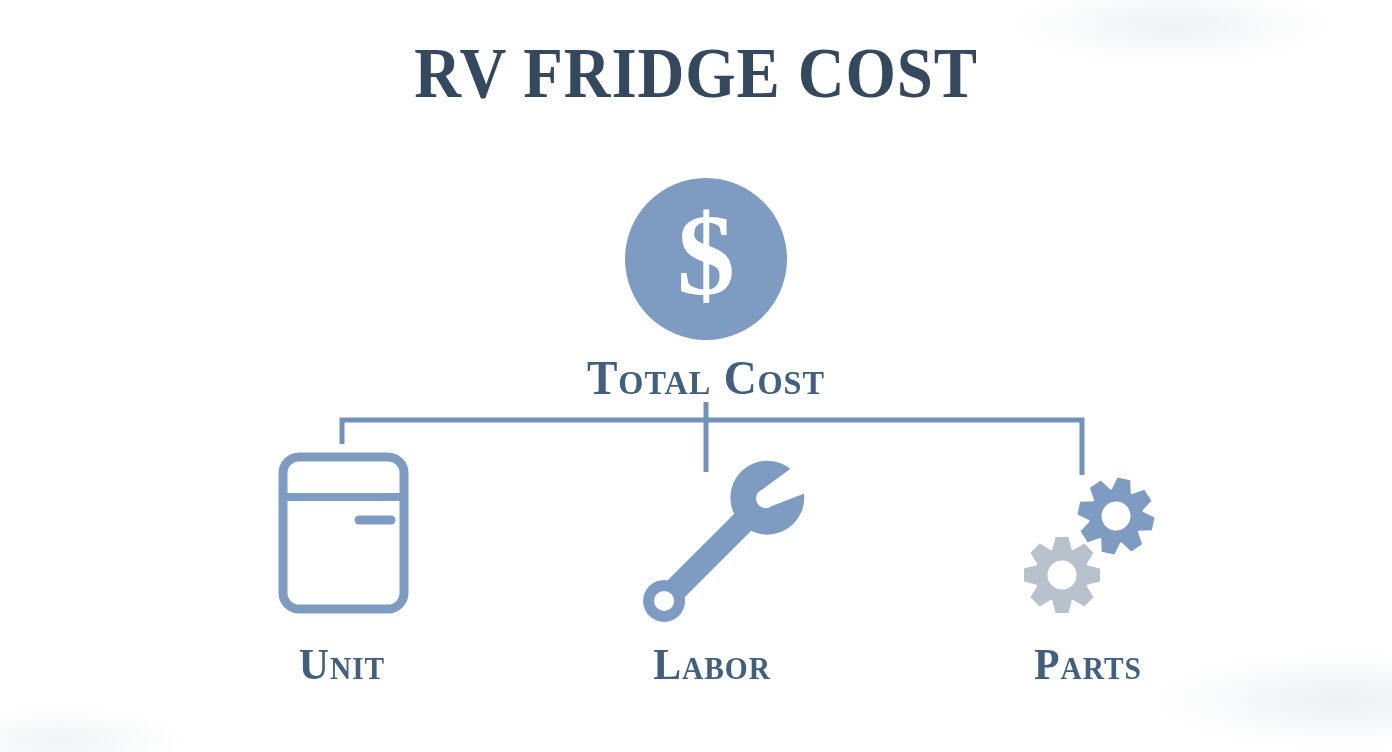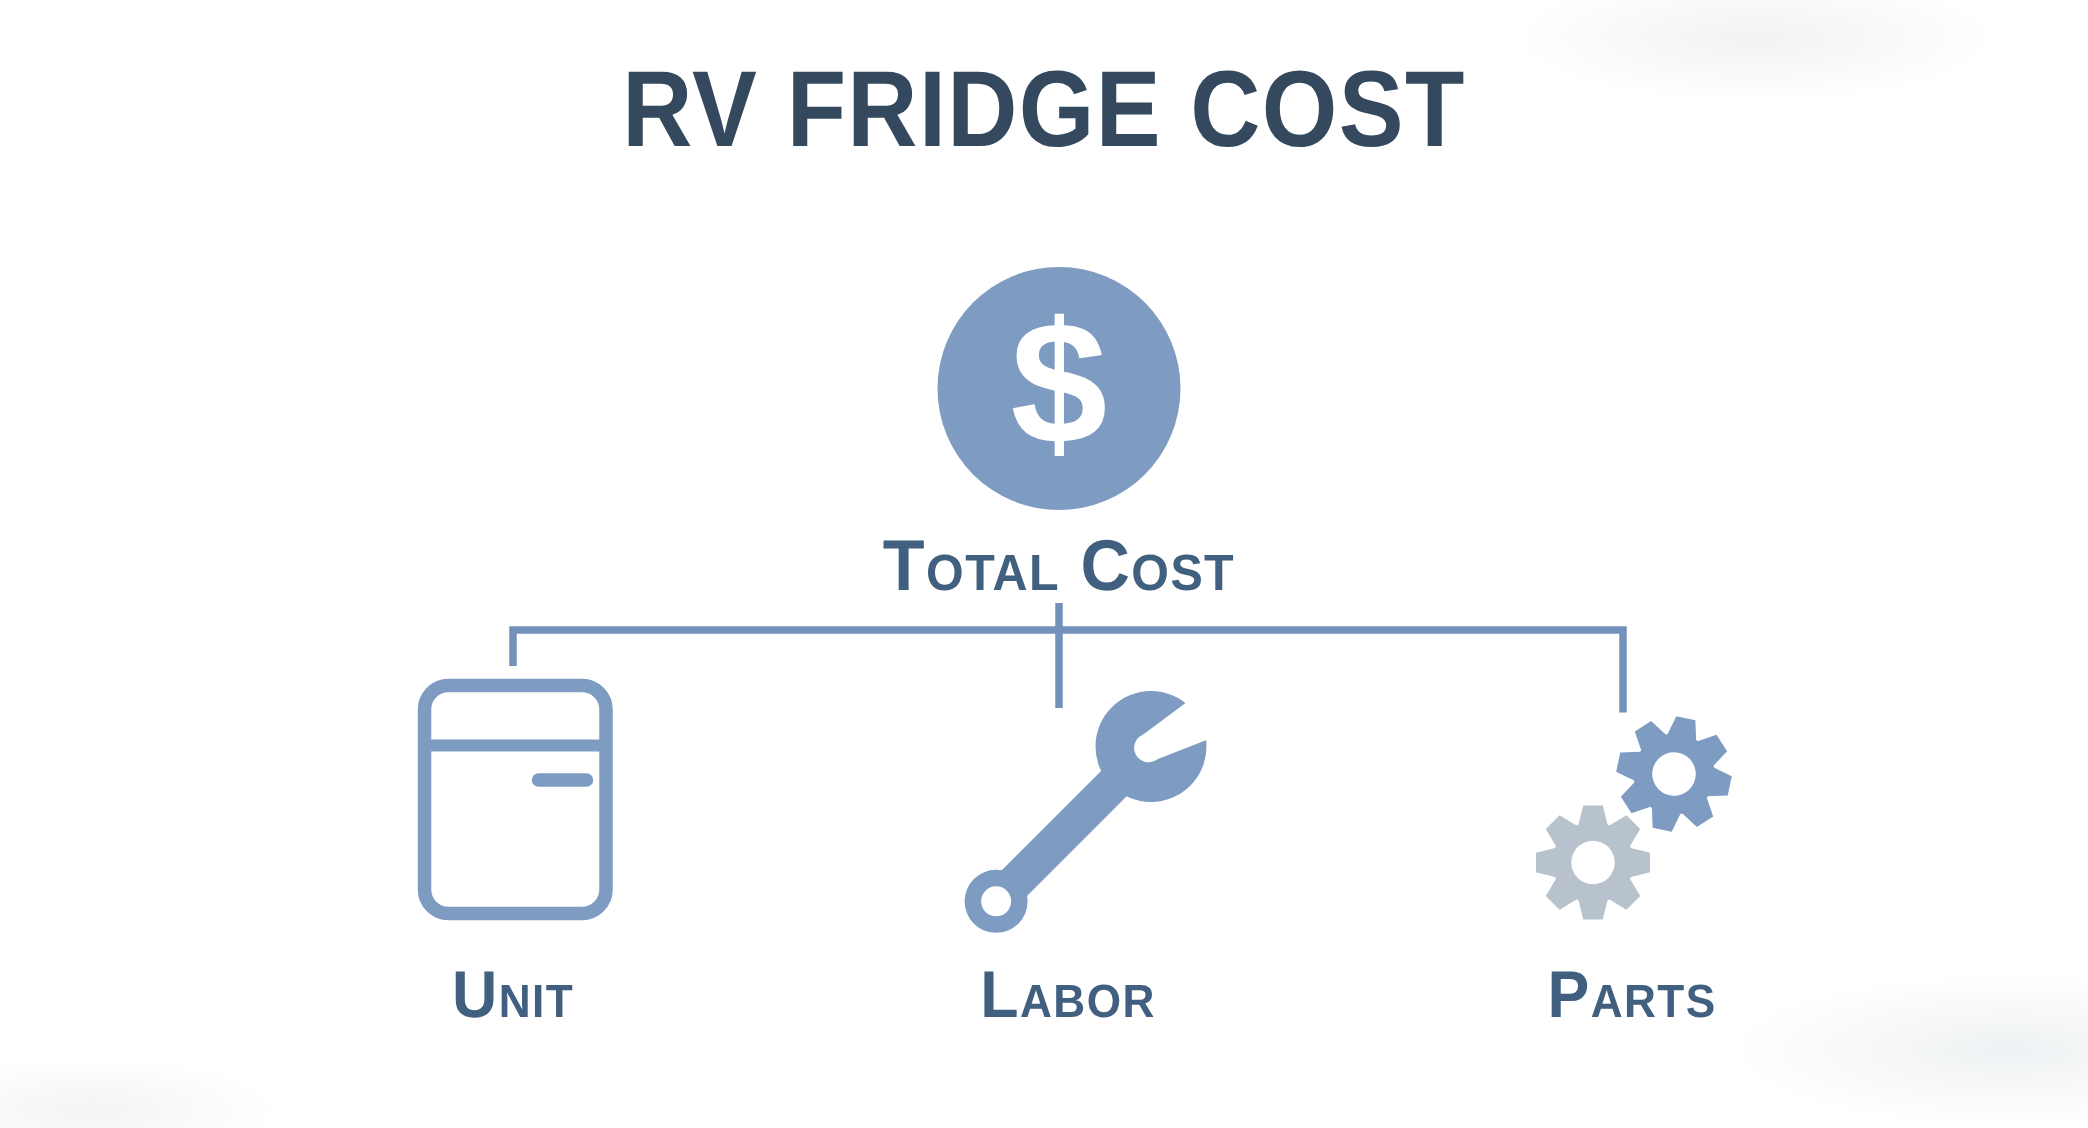--- a/index.html
+++ b/index.html
@@ -1,20 +1,20 @@
 <!DOCTYPE html>
 <html style="--accent-blue: #7e9bc2; --connector-blue: #7392bb; --title-navy: #35495e; --label-blue: #41607f; --gear-gray: #b7c2cc; --icon-white: #ffffff; --background: #ffffff;"><head>
 <meta charset="utf-8">
 <style>
   html,body { margin:0; padding:0; background:#fff; }
   .canvas {
     position:relative;
     width:1392px; height:752px;
     overflow:hidden;
-    font-family:Liberation Sans, sans-serif;
+    font-family:Liberation Serif, serif;
     background-color:var(--background,#fff);
     background-image:
       radial-gradient(230px 60px at 1170px 25px, #f0f2f4 0%, rgba(255,255,255,0) 70%),
       radial-gradient(260px 70px at 1340px 700px, #eef1f3 0%, rgba(255,255,255,0) 72%),
       radial-gradient(180px 50px at 60px 740px, #f2f4f5 0%, rgba(255,255,255,0) 70%);
   }
   .title {
     position:absolute; left:50%; top:32px;
     transform:translateX(-50%) scaleX(.9);
     transform-origin:center;

